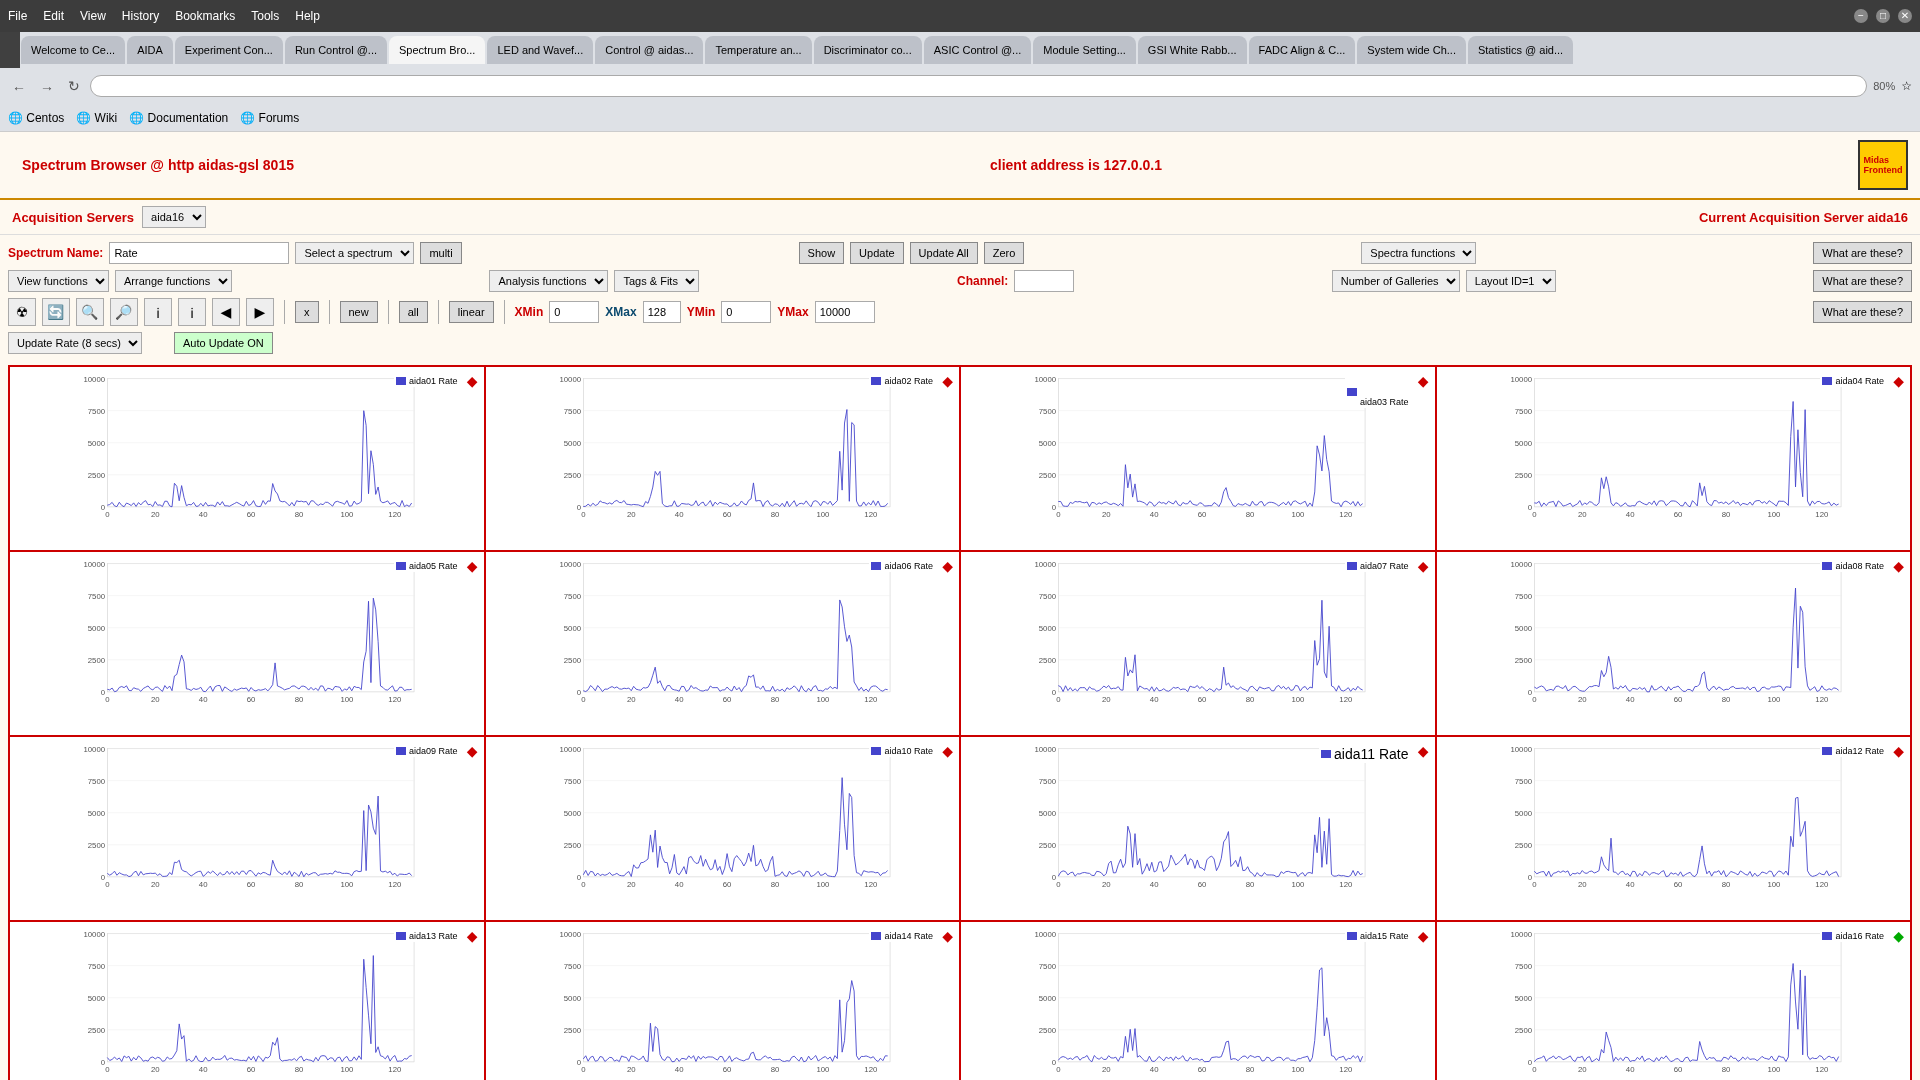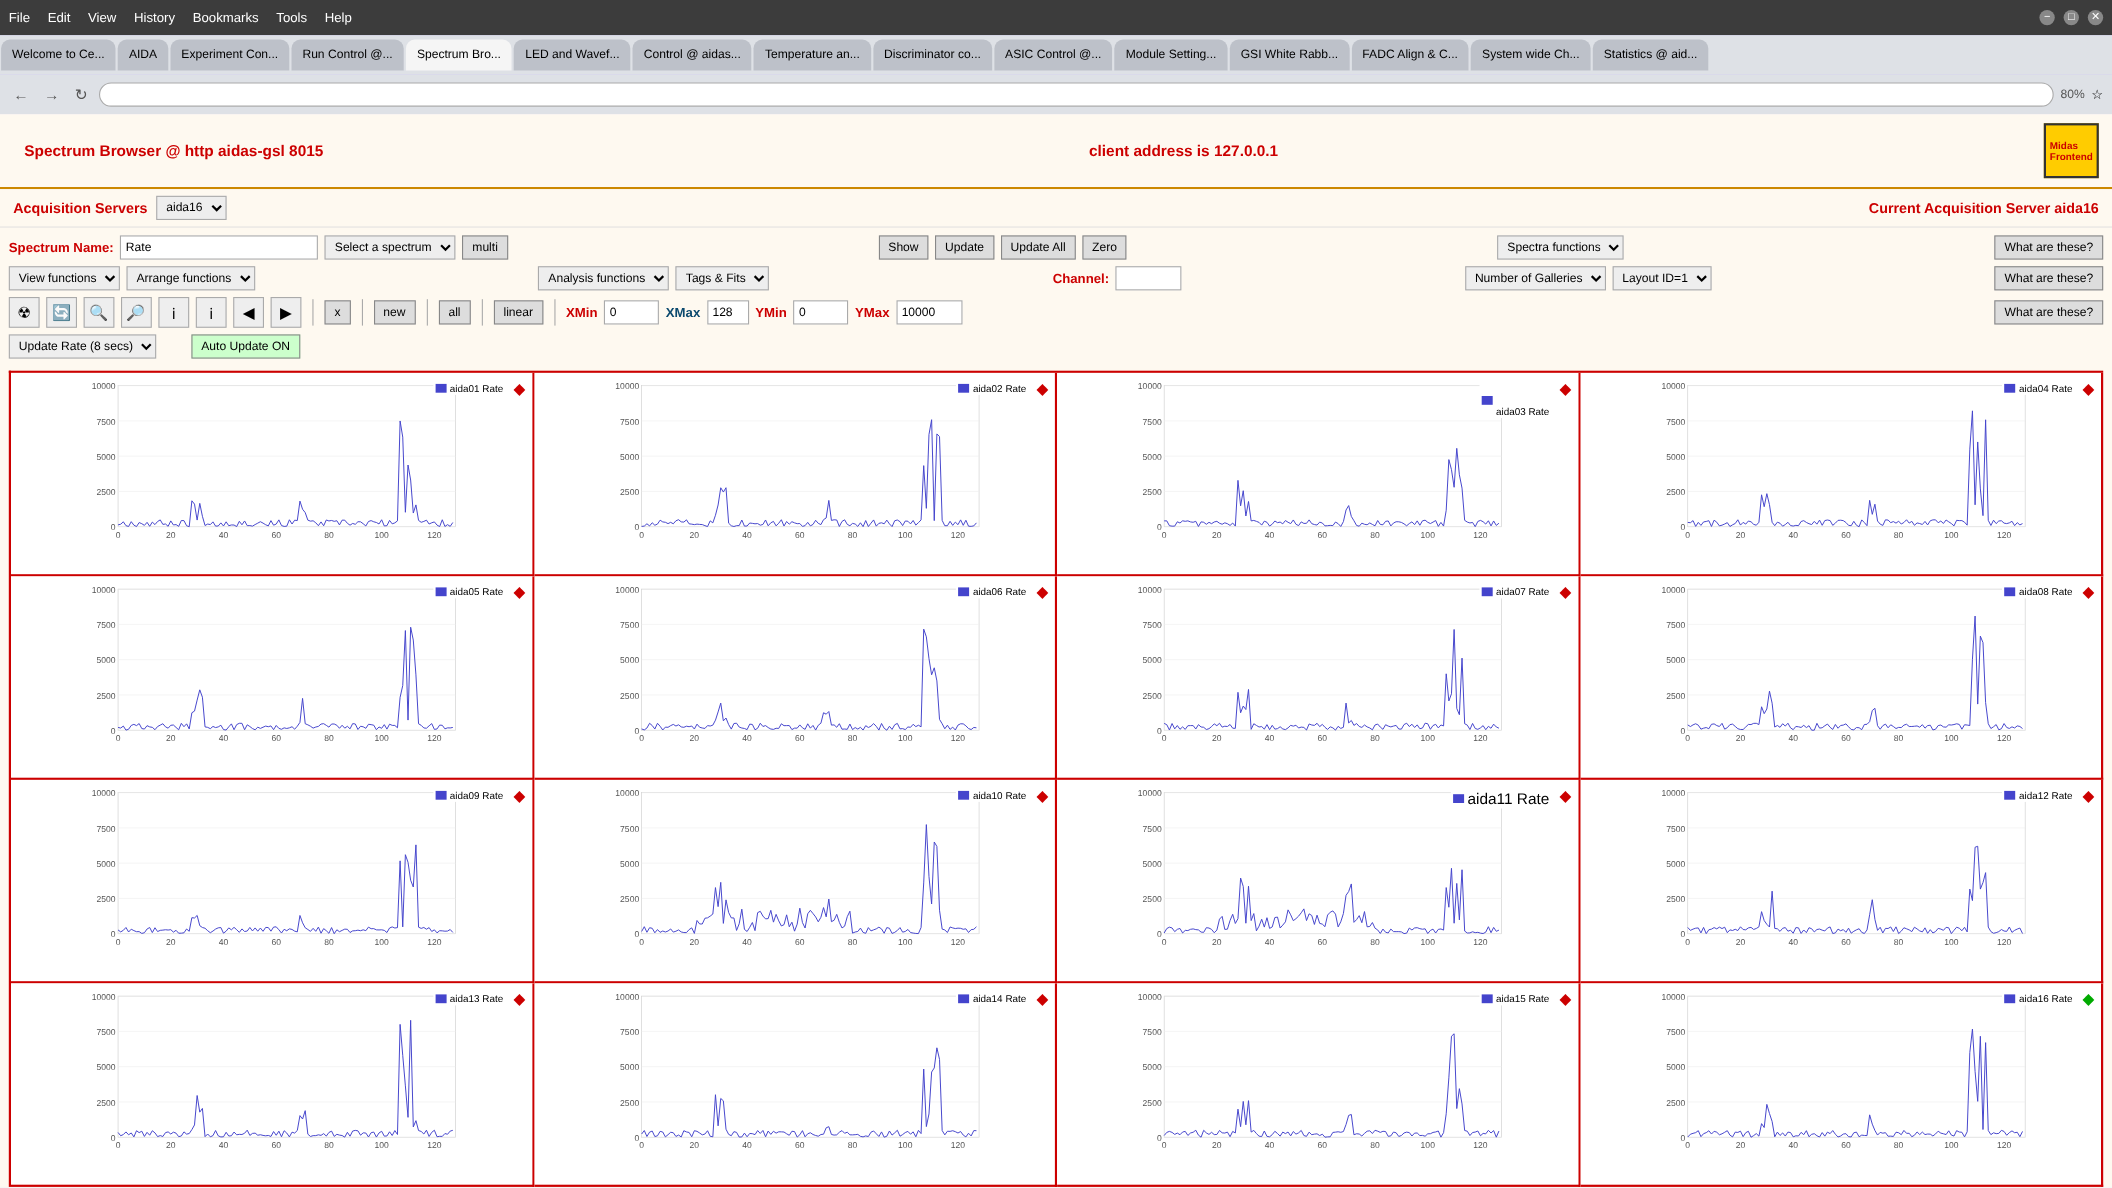--- a/index.html
+++ b/index.html
@@ -1,25 +1,25 @@
 <!DOCTYPE html>
 <html><head>
   <meta charset="utf-8">
   <style>
     * { margin: 0; padding: 0; box-sizing: border-box; }
     body { font-family: Arial, sans-serif; font-size: 12px; background: #f5f5f5; overflow-x: hidden; }
 
     
-    .browser-chrome { background: #c4b5fd; }
+    .browser-chrome { background: #404040; }
     .title-bar { background: #3c3c3c; color: white; display: flex; align-items: center; padding: 4px 8px; height: 32px; }
     .title-bar-menu { display: flex; gap: 16px; font-size: 12px; }
     .title-bar-menu span { cursor: pointer; }
     .title-bar-controls { margin-left: auto; display: flex; gap: 8px; }
     .title-bar-controls span { width: 14px; height: 14px; border-radius: 50%; display: inline-block; cursor: pointer; font-size: 10px; text-align: center; line-height: 14px; }
-    .tab-bar { background: #dee1e6; display: flex; align-items: center; height: 36px; overflow: hidden; }
+    .tab-bar { background: #dee1e6; display: flex; align-items: center; height: 36px; overflow: hidden; margin-left: 20px; }
     .tab { background: #bdc1c9; padding: 4px 10px; border-radius: 8px 8px 0 0; font-size: 11px; cursor: pointer; max-width: 120px; overflow: hidden; text-overflow: ellipsis; white-space: nowrap; margin: 0 1px; height: 28px; line-height: 20px; }
     .tab.active { background: #f5f5f5; }
     .address-bar { background: #dee1e6; display: flex; align-items: center; padding: 4px 8px; gap: 6px; height: 36px; }
     .address-bar input { flex: 1; border: 1px solid #ccc; border-radius: 16px; padding: 3px 12px; font-size: 12px; background: white; }
     .nav-btn { background: none; border: none; cursor: pointer; font-size: 14px; color: #555; padding: 2px 4px; }
     .bookmarks-bar { background: #dee1e6; display: flex; align-items: center; gap: 12px; padding: 2px 8px; height: 28px; border-bottom: 1px solid #ccc; font-size: 12px; }
 
     
     .page-content { background: #fef9f0; min-height: 850px; }
 
@@ -91,20 +91,26 @@
 
   <div class="address-bar">
     <button class="nav-btn">←</button>
     <button class="nav-btn">→</button>
     <button class="nav-btn">↻</button>
     <input type="text" style="">
     <span style="font-size:11px;color:#555;">80%</span>
     <span>☆</span>
   </div>
 
+  <div class="bookmarks-bar">
+    <span>🌐 <span>Centos</span></span>
+    <span>🌐 <span>Wiki</span></span>
+    <span>🌐 <span>Documentation</span></span>
+    <span>🌐 <span>Forums</span></span>
+  </div>
 </div>
 
 <div class="page-content">
 
   <div class="page-header">
     <div class="page-title">Spectrum Browser @ http aidas-gsl 8015</div>
     <div class="client-address">client address is 127.0.0.1</div>
     <div class="logo">
       <span style="color:#cc0000;font-size:9px;font-weight:bold;">Midas<br>Frontend</span>
     </div>

